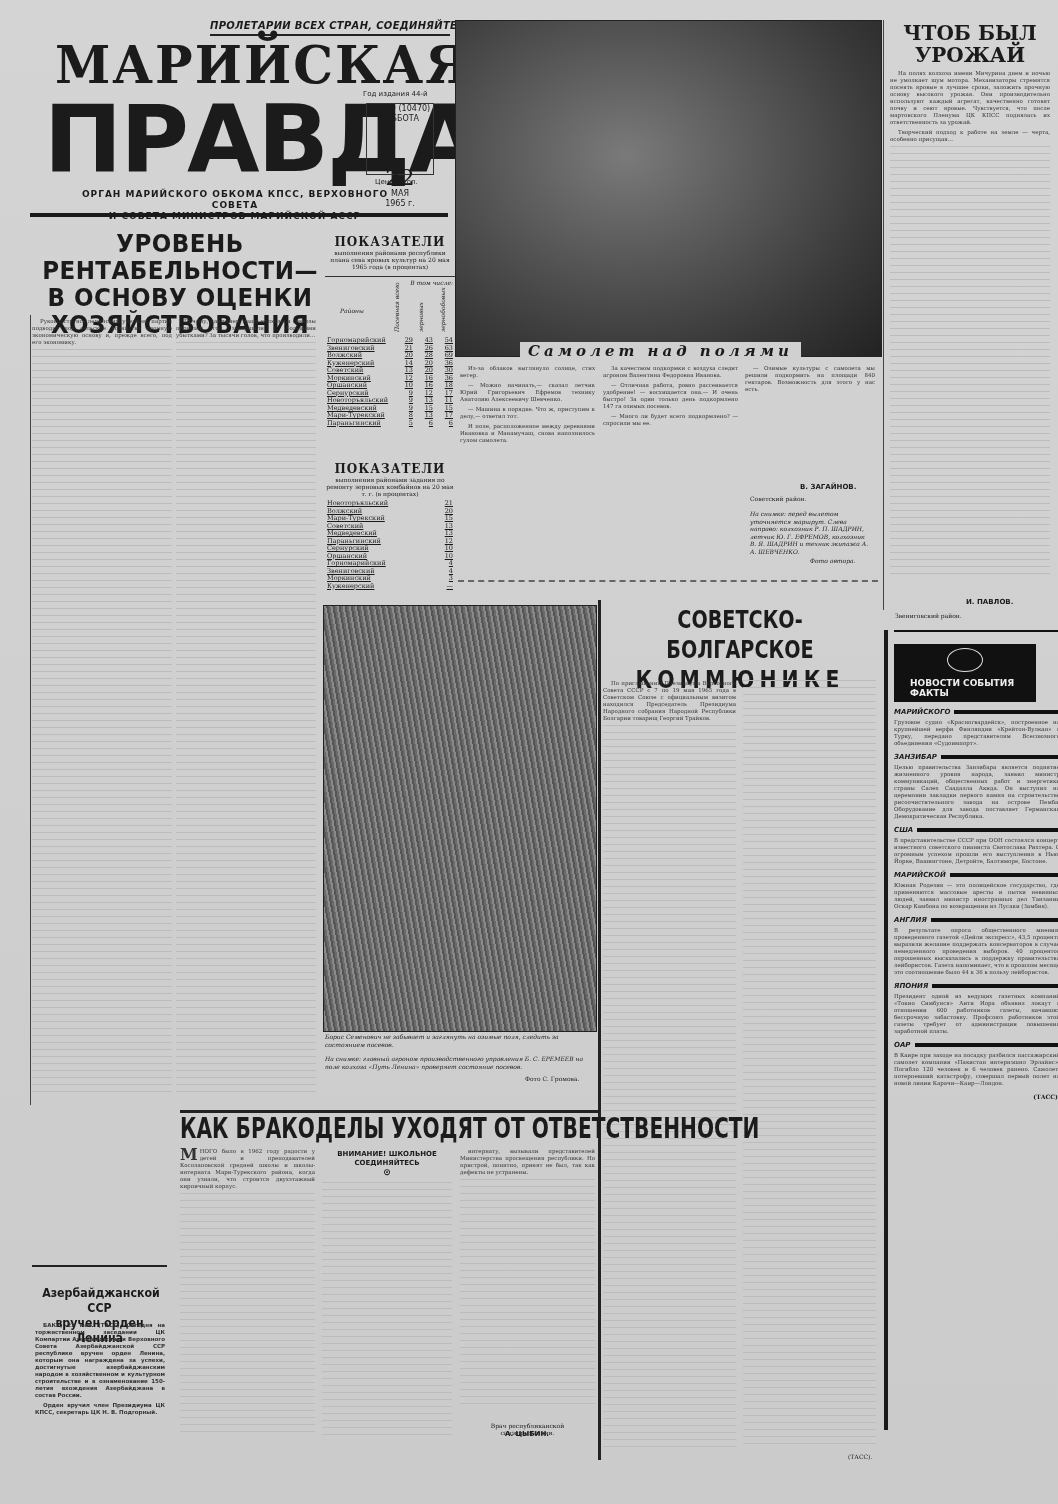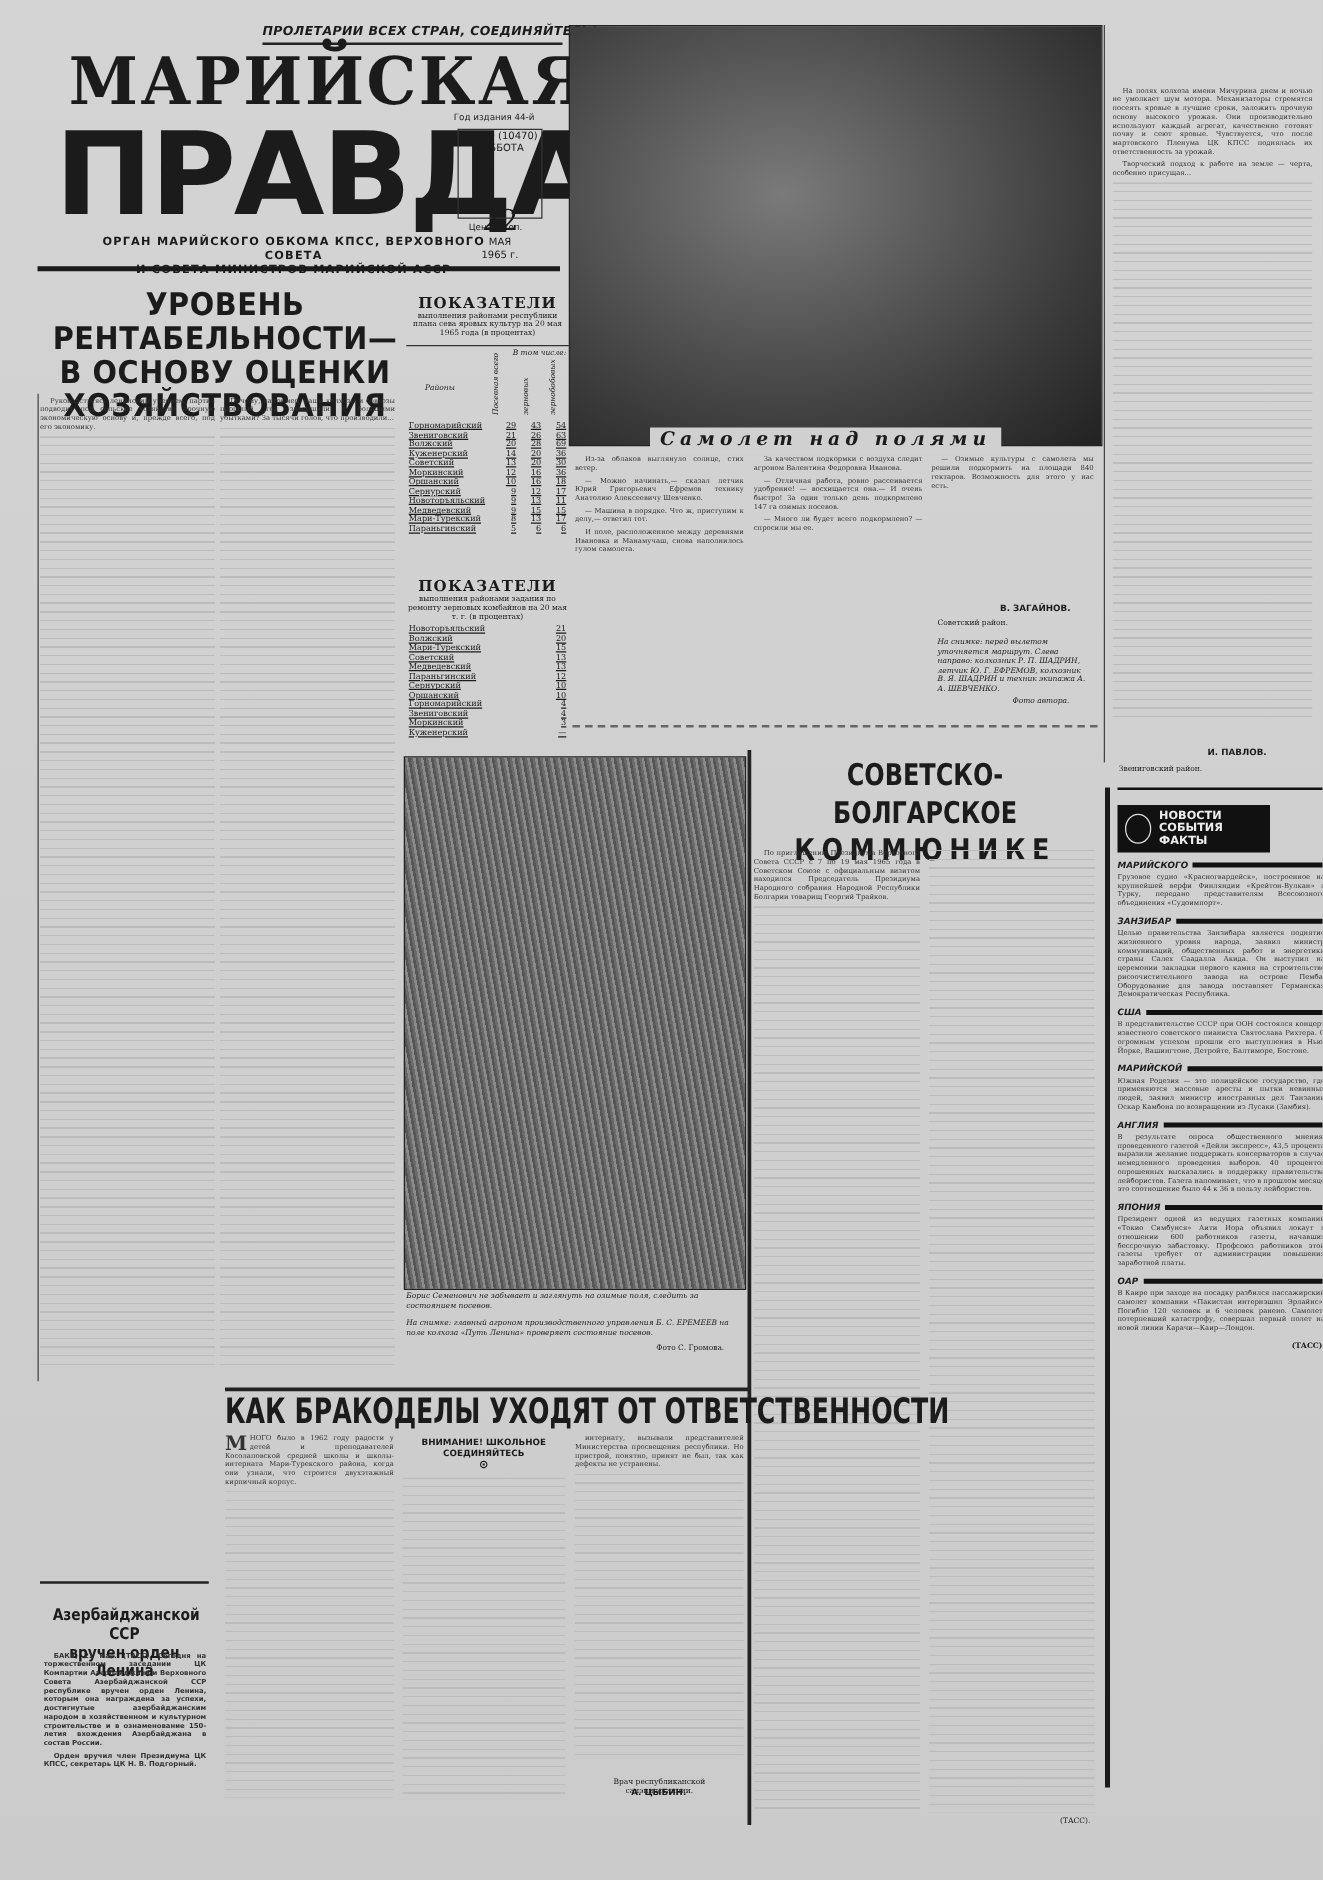--- a/index.html
+++ b/index.html
@@ -22,21 +22,21 @@
   .tbl-title{font:bold 12px "DejaVu Serif",serif;text-align:center;letter-spacing:1px;}
   .tbl-sub{font:6px "DejaVu Serif",serif;text-align:center;line-height:7px;}
   table.ind{border-collapse:collapse;font:6.5px "DejaVu Serif",serif;width:100%;text-decoration:underline;}
   table.ind td{padding:0 2px;line-height:7.5px;}
   table.ind td.n{text-align:right;width:16px;}
   .photo{position:absolute;background:radial-gradient(ellipse at 40% 40%,#7a7a7a,#3a3a3a 70%,#222);border:1px solid #222;}
   .photo.field{background:repeating-linear-gradient(80deg,#6a6a6a 0 2px,#8a8a8a 2px 4px,#555 4px 6px);}
   .caption{font:italic 6px "DejaVu Serif",serif;line-height:7.5px;}
   .side-h{font:bold 20px "DejaVu Serif",serif;text-align:center;line-height:22px;}
   .news-box{position:absolute;border-left:4px solid #1a1a1a;}
-  .logo{background:#111;color:#eee;font:bold 9px "DejaVu Sans",sans-serif;line-height:10px;display:flex;align-items:center;gap:6px;padding:4px 6px;}
+  .logo{background:#111;color:#eee;font:bold 9px "DejaVu Sans",sans-serif;line-height:10px;display:flex;align-items:center;gap:6px;padding:4px 16px;flex-direction:column;}
   .globe{width:34px;height:22px;border:1.5px solid #ddd;border-radius:50%;}
   .country{display:flex;align-items:center;gap:4px;font:italic bold 7px "DejaVu Sans",sans-serif;margin:6px 0 3px 0;}
   .country .bar{flex:1;height:4px;background:#111;}
   .wavy{border-top:2px dashed #666;}
   .vrule{position:absolute;width:1px;background:#444;}
 </style>
 </head>
 <body>
 
 <div class="page">
@@ -250,20 +250,21 @@
     <p>По приглашению Президиума Верховного Совета СССР с 7 по 19 мая 1965 года в Советском Союзе с официальным визитом находился Председатель Президиума Народного собрания Народной Республики Болгарии товарищ Георгий Трайков.</p>
     <div class="filler"></div>
   </div>
   <div class="col" style="left:743px;top:680px;width:133px;height:770px;">
     <div class="filler"></div>
   </div>
   <div class="abs" style="left:848px;top:1453px;font:6px 'DejaVu Serif',serif;">(ТАСС).</div>
   <div class="vrule" style="left:598px;top:600px;height:860px;width:3px;background:#222;"></div>
 
   <div class="vrule" style="left:883px;top:20px;height:590px;"></div>
+  <div class="abs side-h" style="left:890px;top:22px;width:160px;">ЧТОБ БЫЛ УРОЖАЙ</div>
   <div class="col" style="left:890px;top:70px;width:160px;height:510px;">
     <p>На полях колхоза имени Мичурина днем и ночью не умолкает шум мотора. Механизаторы стремятся посеять яровые в лучшие сроки, заложить прочную основу высокого урожая. Они производительно используют каждый агрегат, качественно готовят почву и сеют яровые. Чувствуется, что после мартовского Пленума ЦК КПСС поднялась их ответственность за урожай.</p>
     <p>Творческий подход к работе на земле — черта, особенно присущая...</p>
     <div class="filler"></div>
   </div>
   <div class="abs" style="left:966px;top:598px;font:bold 7px 'DejaVu Sans',sans-serif;">И. ПАВЛОВ.</div>
   <div class="abs" style="left:895px;top:612px;font:6px 'DejaVu Serif',serif;">Звениговский район.</div>
 
   <div class="news-box" style="left:884px;top:630px;width:166px;height:800px;padding-left:6px;">
     <div style="border-top:2px solid #111;margin-bottom:12px;"></div>

